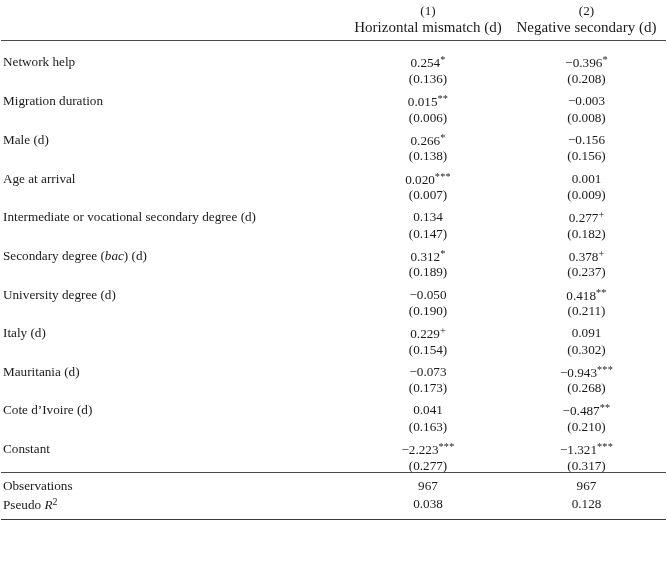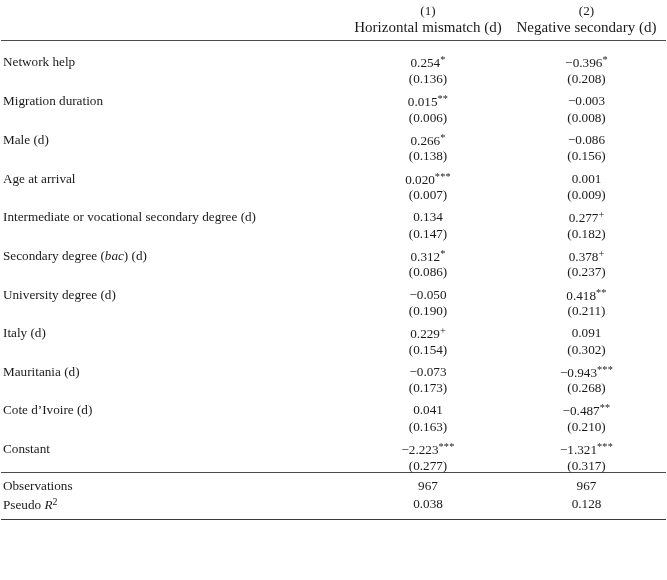--- a/index.html
+++ b/index.html
@@ -168,21 +168,21 @@
           <td class="lbl">Migration duration</td>
           <td class="val">0.015<sup class="star">**</sup></td>
           <td class="val">−0.003</td>
         </tr><tr class="se">
           <td class="lbl">&nbsp;</td>
           <td class="val">(0.006)</td>
           <td class="val">(0.008)</td>
         </tr><tr class="coef">
           <td class="lbl">Male (d)</td>
           <td class="val">0.266<sup class="star">*</sup></td>
-          <td class="val">−0.086</td>
+          <td class="val">−0.156</td>
         </tr><tr class="se">
           <td class="lbl">&nbsp;</td>
           <td class="val">(0.138)</td>
           <td class="val">(0.156)</td>
         </tr><tr class="coef">
           <td class="lbl">Age at arrival</td>
           <td class="val">0.020<sup class="star">***</sup></td>
           <td class="val">0.001</td>
         </tr><tr class="se">
           <td class="lbl">&nbsp;</td>
@@ -195,21 +195,21 @@
         </tr><tr class="se">
           <td class="lbl">&nbsp;</td>
           <td class="val">(0.147)</td>
           <td class="val">(0.182)</td>
         </tr><tr class="coef">
           <td class="lbl">Secondary degree (<em class="ital">bac</em>) (d)</td>
           <td class="val">0.312<sup class="star">*</sup></td>
           <td class="val">0.378<sup class="plus">+</sup></td>
         </tr><tr class="se">
           <td class="lbl">&nbsp;</td>
-          <td class="val">(0.086)</td>
+          <td class="val">(0.189)</td>
           <td class="val">(0.237)</td>
         </tr><tr class="coef">
           <td class="lbl">University degree (d)</td>
           <td class="val">−0.050</td>
           <td class="val">0.418<sup class="star">**</sup></td>
         </tr><tr class="se">
           <td class="lbl">&nbsp;</td>
           <td class="val">(0.190)</td>
           <td class="val">(0.211)</td>
         </tr><tr class="coef">

